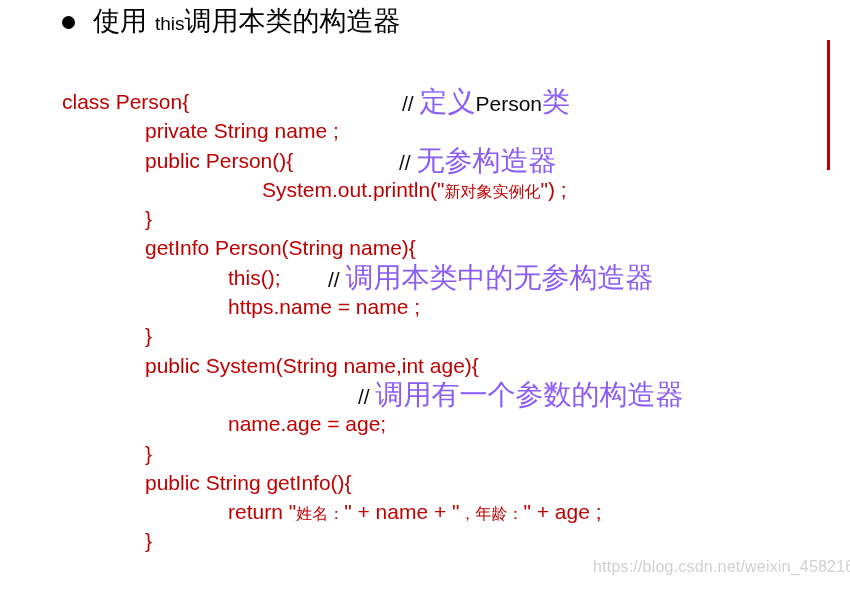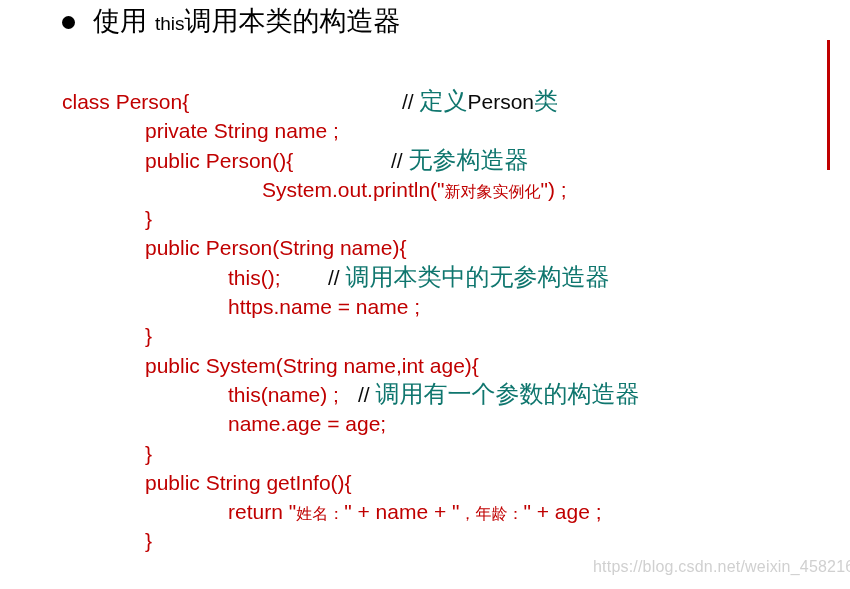--- a/index.html
+++ b/index.html
@@ -83,22 +83,22 @@
   }
   .code-line .cn {
     font-family: "DejaVu Serif", "Liberation Serif", serif;
     font-size: 16px;
   }
   .cmt {
     color: #0a0a0a;
   }
   .cmt .cn {
     font-family: "DejaVu Serif", "Liberation Serif", serif;
-    font-size: 24px;
-    color: #0f766e;
+    font-size: 28px;
+    color: #8b5cf6;
   }
   .ind1 { padding-left: 0px; }
   .ind2 { padding-left: 83px; }
   .ind3 { padding-left: 166px; }
   .ind4 { padding-left: 200px; }
 
   
   .watermark {
     position: absolute;
     left: 593px;
@@ -119,29 +119,29 @@
   <div class="right-rule"></div>
 
   <div class="title-row">
     <span class="title-bullet"></span>
     <span class="title-text"><span class="cn">使用</span><span class="en">this</span><span class="cn">调用本类的构造器</span></span>
   </div>
 
   <div class="code">
       <div class="code-line ind1"><span><span>class Person{</span></span><span class="cmt" style="position: absolute; left: 340px; top: 0px;"><span>// </span><span class="cn">定义</span><span>Person</span><span class="cn">类</span></span></div>
       <div class="code-line ind2"><span><span>private String name ;</span></span></div>
-      <div class="code-line ind2"><span><span>public Person(){</span></span><span class="cmt" style="position: absolute; left: 329px; top: 0px;"><span>// </span><span class="cn">无参构造器</span></span></div>
+      <div class="code-line ind2"><span><span>public Person(){</span></span><span class="cmt" style="position: absolute; left: 337px; top: 0px;"><span>// </span><span class="cn">无参构造器</span></span></div>
       <div class="code-line ind4"><span><span>System.out.println("</span><span class="cn">新对象实例化</span><span>") ;</span></span></div>
       <div class="code-line ind2"><span><span>}</span></span></div>
-      <div class="code-line ind2"><span><span>public Person(String name){</span></span></div>
+      <div class="code-line ind2"><span><span>getInfo Person(String name){</span></span></div>
       <div class="code-line ind3"><span><span>this();</span></span><span class="cmt" style="position: absolute; left: 266px; top: 0px;"><span>// </span><span class="cn">调用本类中的无参构造器</span></span></div>
       <div class="code-line ind3"><span><span>https.name = name ;</span></span></div>
       <div class="code-line ind2"><span><span>}</span></span></div>
       <div class="code-line ind2"><span><span>public System(String name,int age){</span></span></div>
-      <div class="code-line ind3"><span><span>this(name) ;</span></span><span class="cmt" style="position: absolute; left: 296px; top: 0px;"><span>// </span><span class="cn">调用有一个参数的构造器</span></span></div>
+      <div class="code-line ind3"><span class="cmt" style="position: absolute; left: 296px; top: 0px;"><span>// </span><span class="cn">调用有一个参数的构造器</span></span></div>
       <div class="code-line ind3"><span><span>name.age = age;</span></span></div>
       <div class="code-line ind2"><span><span>}</span></span></div>
       <div class="code-line ind2"><span><span>public String getInfo(){</span></span></div>
       <div class="code-line ind3"><span><span>return "</span><span class="cn">姓名：</span><span>" + name + "</span><span class="cn">，年龄：</span><span>" + age ;</span></span></div>
       <div class="code-line ind2"><span><span>}</span></span></div>
     </div>
 
   <div class="watermark">https://blog.csdn.net/weixin_45821690</div>
 
 </div>

